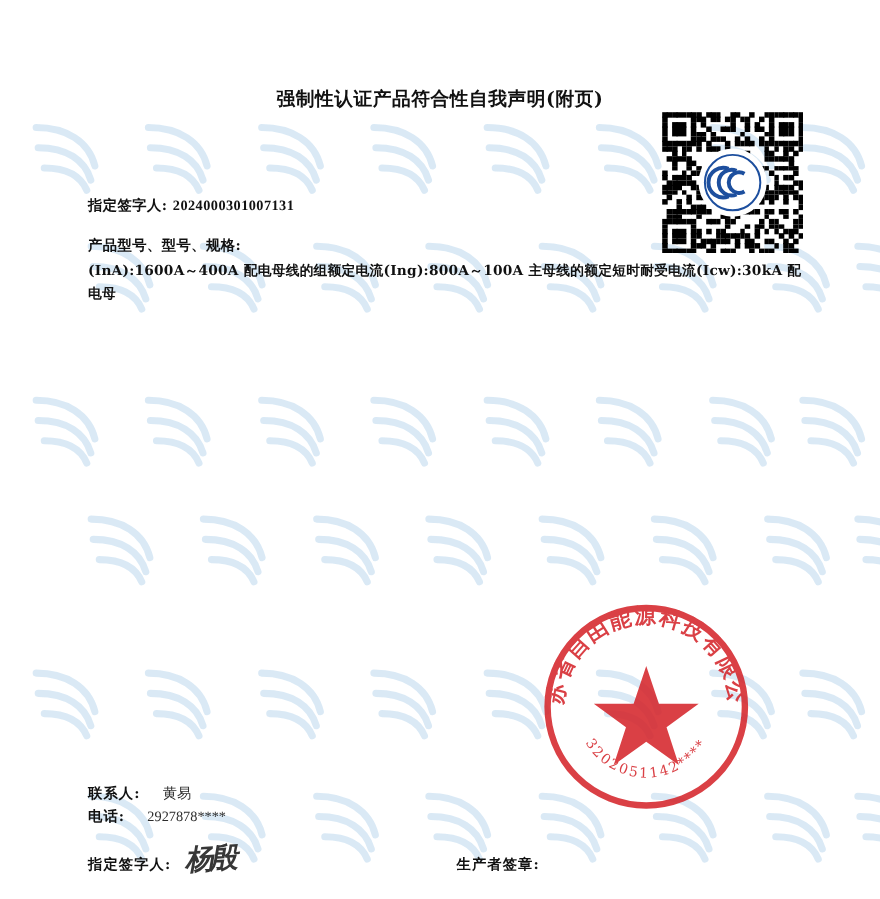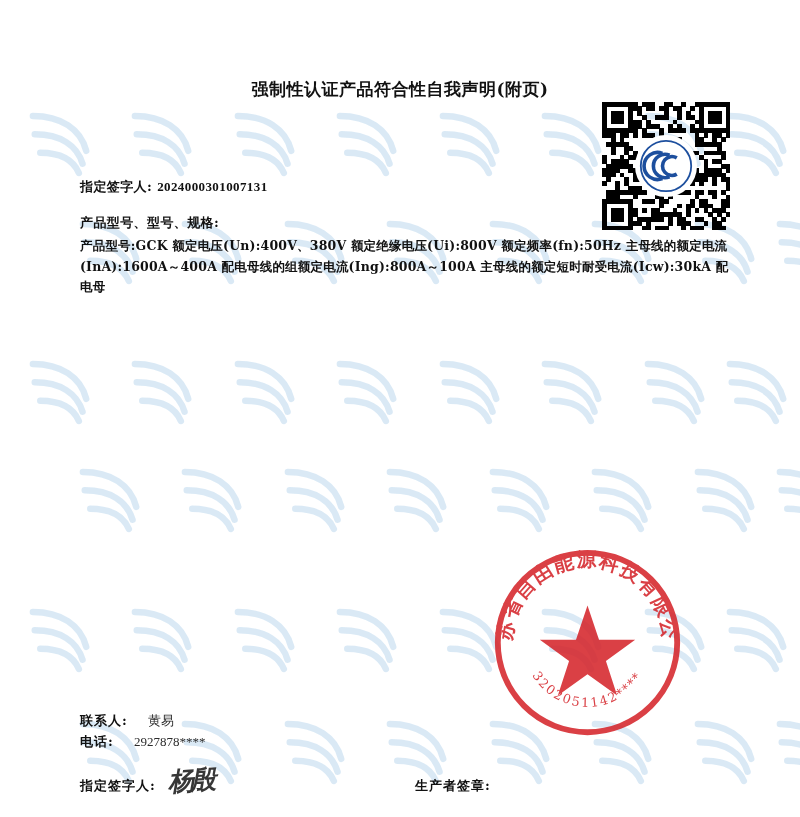--- a/index.html
+++ b/index.html
@@ -1009,21 +1009,20 @@
   </div>
 
   <div class="field-row" id="decl-no">
     <span>指定签字人:</span>
     <span class="val">2024000301007131</span>
   </div>
 
   <div class="field-row" id="series-label">产品型号、型号、规格:</div>
 
   <div id="spec-block">
-    <span class="ln">产品型号:GCK 额定电压(Un):400V、380V 额定绝缘电压(Ui):800V 额定频率(fn):50Hz 主母线的额定电流</span>
     <span class="ln">(InA):1600A～400A 配电母线的组额定电流(Ing):800A～100A 主母线的额定短时耐受电流(Icw):30kA 配电母</span>
   </div>
 
   <div class="foot" id="f-contact">
     <span class="lbl">联系人:</span>
     <span class="val val-ind">黄易</span>
   </div>
   <div class="foot" id="f-phone">
     <span class="lbl">电话:</span>
     <span class="val val-ind">2927878****</span>

